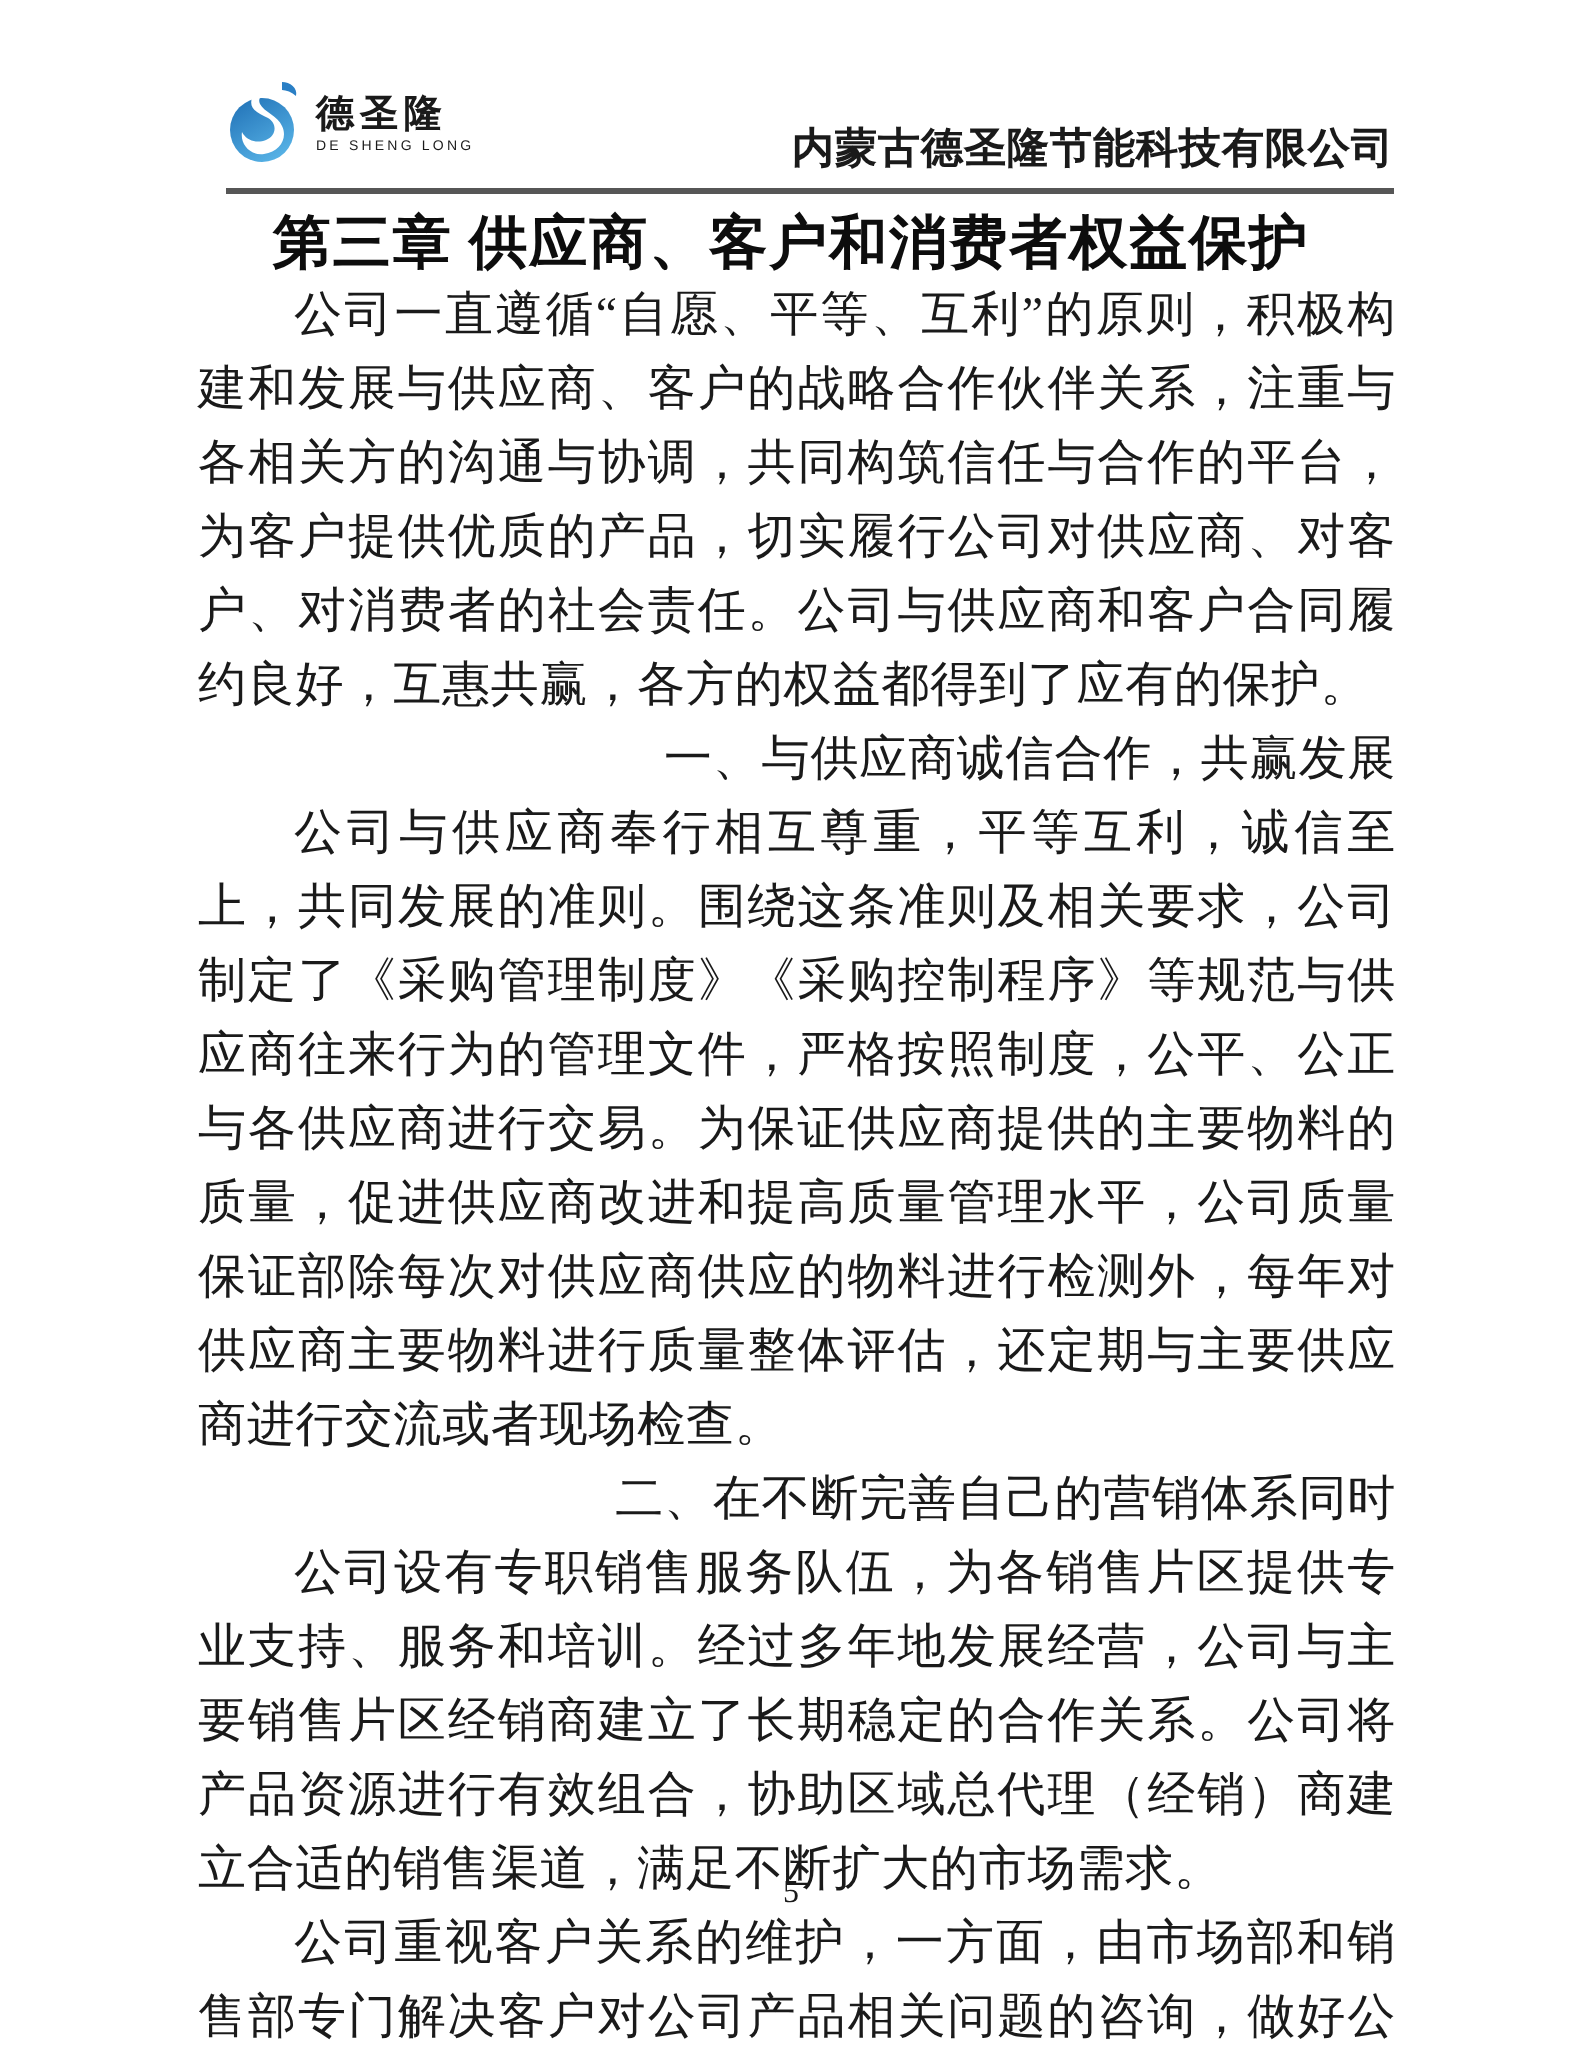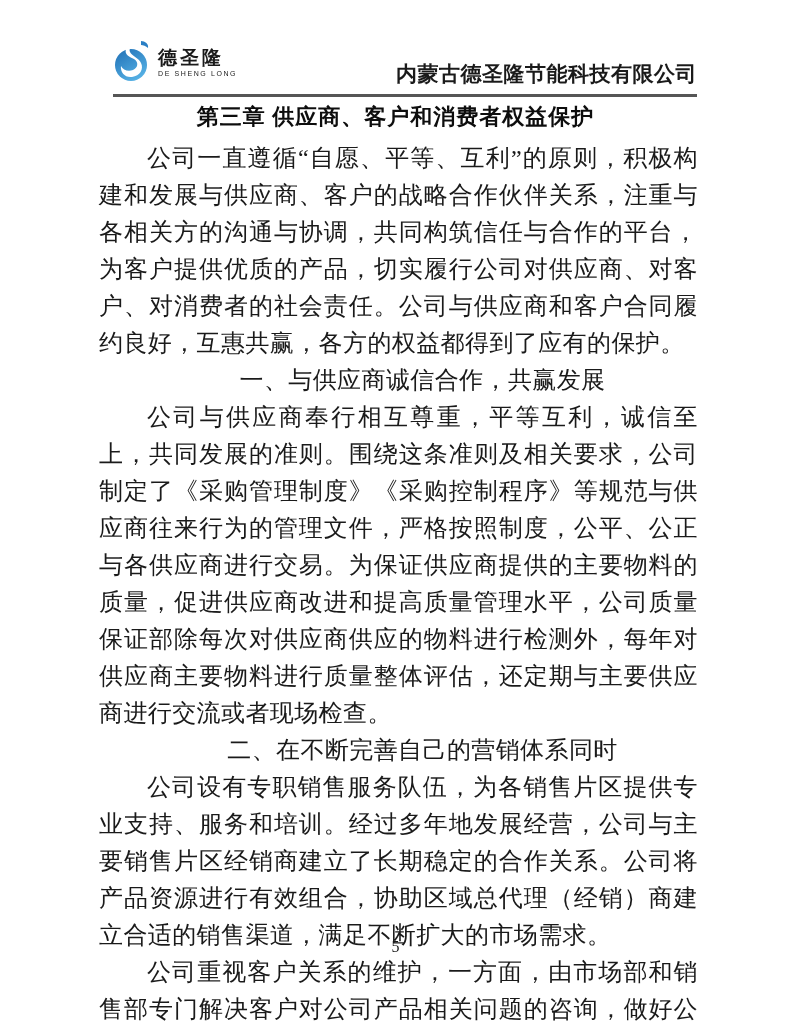--- a/index.html
+++ b/index.html
@@ -35,32 +35,32 @@
     white-space:nowrap;
   }
   .header-rule{
     position:absolute;left:113px;top:94px;
     width:584px;height:3px;background:#565656;
   }
   
   .doc-title{
     position:absolute;left:0;top:102px;width:100%;
     text-align:center;
-    font-size:22px;font-weight:bold;letter-spacing:1px;
+    font-size:29px;font-weight:bold;letter-spacing:1px;
     color:#0d0d0d;
   }
   
   .doc-body{
     position:absolute;left:99px;top:140px;width:599px;
     font-size:24px;line-height:37px;
     text-align:justify;
     letter-spacing:0.4px;
   }
   .doc-body p{margin:0;text-indent:2em;}
-  .doc-body p.section-heading{text-align:center;}
+  .doc-body p.section-heading{text-align:right;}
   
   .page-number{
     position:absolute;left:0;top:938px;width:100%;
     text-align:center;font-size:16px;color:#1a1a1a;
   }
 </style>
 </head>
 <body>
 
 <div class="page">

